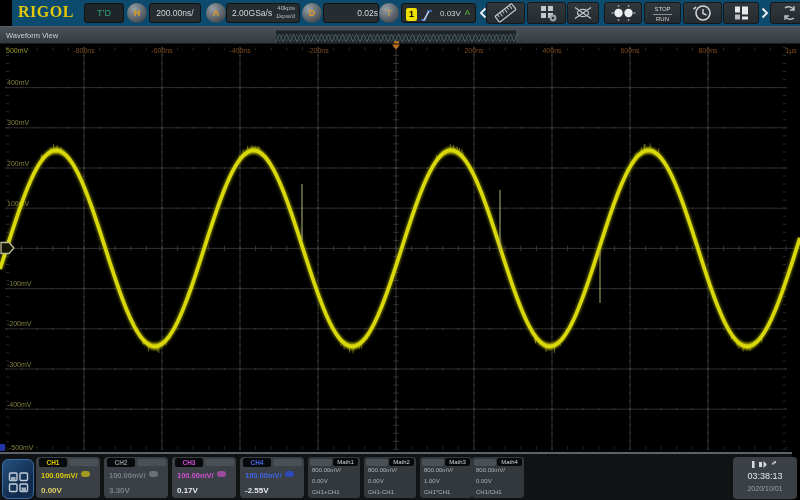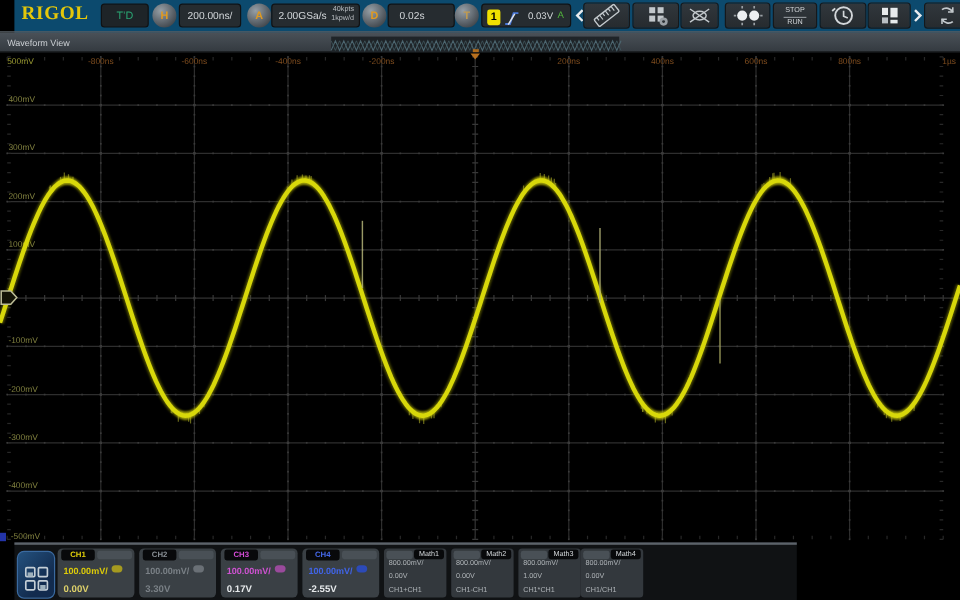--- a/index.html
+++ b/index.html
@@ -3,42 +3,42 @@
 *{margin:0;padding:0;box-sizing:border-box}
 html,body{width:800px;height:500px;background:#000;overflow:hidden;font-family:"Liberation Sans",sans-serif;position:relative}
 #toolbar{position:absolute;left:12px;top:0;width:800px;height:38px;background:#0c4a6e}
 .logo{position:absolute;left:6px;top:3px;font-family:"Liberation Serif",serif;font-weight:bold;font-size:16px;color:#e4c70a;letter-spacing:0.5px}
 .tbox{position:absolute;top:3px;height:20px;background:#262c30;border:1px solid #101214;border-radius:3px;color:#d3d7da;font-size:8.5px;line-height:18px;text-align:center}
 .knob{position:absolute;top:3px;width:20px;height:20px;border-radius:50%;background:radial-gradient(circle at 35% 30%, #969fa6, #5a6168 55%, #30353a 95%);font-size:9px;font-weight:bold;text-align:center;line-height:20px}
 .ibtn{position:absolute;top:2px;height:22px;background:linear-gradient(#31373c,#262b2f);border:1px solid #15181b;border-radius:3px}
 #tabbar{position:absolute;left:0;top:26px;width:800px;height:18px;background:linear-gradient(#4a5158,#343a40);border-top:1px solid #555c63;border-bottom:1px solid #1a1d20}
 #tabbar .t{position:absolute;left:6px;top:4px;font-size:7.5px;color:#ccd0d4}
 #plot{position:absolute;left:0;top:44px;width:800px;height:408px;background:#000}
-#bottom{position:absolute;left:12px;top:452px;width:652px;height:48px;background:#101214;border-top:2px solid #5c636a}
+#bottom{position:absolute;left:0;top:452px;width:792px;height:48px;background:#101214;border-top:2px solid #5c636a}
 .chbox{position:absolute;top:3px;width:64px;height:41px;background:#3a4045;border-radius:4px}
 .chtag{position:absolute;left:3px;top:1px;width:28px;height:9px;border-radius:2px;font-size:6.5px;font-weight:bold;background:#08090b;text-align:center;line-height:9px}
 .chstrip{position:absolute;left:33px;top:1.5px;right:2px;height:7.5px;background:#495056;border-radius:2px}
 .chl1{position:absolute;left:5px;top:14px;font-size:7.5px;font-weight:bold;white-space:nowrap}
 .chl2{position:absolute;left:5px;top:29px;font-size:8px;font-weight:bold;white-space:nowrap}
 .bwic{display:inline-block;width:9px;height:6px;border-radius:3px;margin-left:3px;vertical-align:1px}
 .mbox{position:absolute;top:3px;width:52px;height:41px;background:#33383d;border-radius:3px}
 .mtag{position:absolute;right:2px;top:1px;width:25px;height:8px;background:#08090b;border-radius:2px;font-size:6px;color:#d4d8db;text-align:center;line-height:8px}
 .mstrip{position:absolute;left:2px;top:1.5px;right:28px;height:7px;background:#495056;border-radius:2px}
 .ml{position:absolute;left:4px;font-size:6px;color:#aeb3b7;white-space:nowrap}
 </style></head><body>
 
 <div id="toolbar">
   <div class="logo">RIGOL</div>
   <div class="tbox" style="left:72px;width:40px;color:#2aa673;font-weight:normal;font-size:9px;background:#1e2428">T’D</div>
   <div class="knob" style="left:115px"><span style="color:#e09a20">H</span></div>
   <div class="tbox" style="left:137px;width:52px">200.00ns/</div>
   <div class="knob" style="left:194px"><span style="color:#e09a20">A</span></div>
   <div class="tbox" style="left:214px;width:74px;text-align:left;padding-left:5px">2.00GSa/s<span style="position:absolute;right:4px;top:0px;line-height:8px;font-size:6px;color:#b8bcc0;text-align:right">40kpts<br>1kpw/d</span></div>
   <div class="knob" style="left:290px"><span style="color:#e09a20">D</span></div>
-  <div class="tbox" style="left:311px;width:56px;text-align:left;padding-left:9px">0.02s</div>
+  <div class="tbox" style="left:311px;width:56px;text-align:right;padding-left:9px">0.02s</div>
   <div class="knob" style="left:367px"><span style="color:#c09a50">T</span></div>
   <div class="tbox" style="left:389px;width:75px;text-align:left">
     <span style="position:absolute;left:4px;top:4px;width:11px;height:13px;background:#f0e000;border-radius:2px;color:#000;font-weight:bold;font-size:9px;line-height:13px;text-align:center">1</span>
     <svg style="position:absolute;left:17px;top:4px" width="14" height="14" viewBox="0 0 14 14">
         <path d="M2 12 L6 12 L9 3 L13 3" stroke="#4a78d8" stroke-width="1.5" fill="none"></path>
         <path d="M4.5 12.5 L10 3.5" stroke="#dde2ea" stroke-width="1.2" fill="none"></path>
       </svg>
     <span style="position:absolute;left:38px;top:1px;font-size:8px">0.03V</span>
     <span style="position:absolute;right:5px;top:0px;color:#52b43c;font-size:8px">A</span>
   </div>
@@ -1478,13 +1478,23 @@
       <span class="ml" style="top:21px">1.00V</span>
       <span class="ml" style="top:32px">CH1*CH1</span>
     </div>
   <div class="mbox" style="left:472px">
       <span class="mstrip"></span>
       <span class="mtag">Math4</span>
       <span class="ml" style="top:10px">800.00mV/</span>
       <span class="ml" style="top:21px">0.00V</span>
       <span class="ml" style="top:32px">CH1/CH1</span>
     </div>
+  <div style="position:absolute;left:733px;top:3px;width:64px;height:42px;background:#3a4045;border-radius:4px">
+    <svg style="position:absolute;left:18px;top:3px" width="30" height="9" viewBox="0 0 30 9">
+        <rect x="1" y="1" width="2.5" height="7" fill="#d8dcdf"></rect>
+        <rect x="8" y="2" width="3" height="5" fill="#d8dcdf"></rect>
+        <path d="M12.5 1 l3 3 v1 l-3 3" fill="#d8dcdf"></path>
+        <path d="M21 4.5 a4 4 0 0 1 4 -3 M22.5 4.5 a2.5 2.5 0 0 1 2.5 -2" stroke="#d8dcdf" fill="none"></path>
+      </svg>
+    <div style="position:absolute;left:0;top:14px;width:100%;text-align:center;font-size:9px;color:#e2e6e9">03:38:13</div>
+    <div style="position:absolute;left:0;top:28px;width:100%;text-align:center;font-size:7px;color:#9aa0a5">2020/10/01</div>
+  </div>
 </div>
 
 </body></html>

